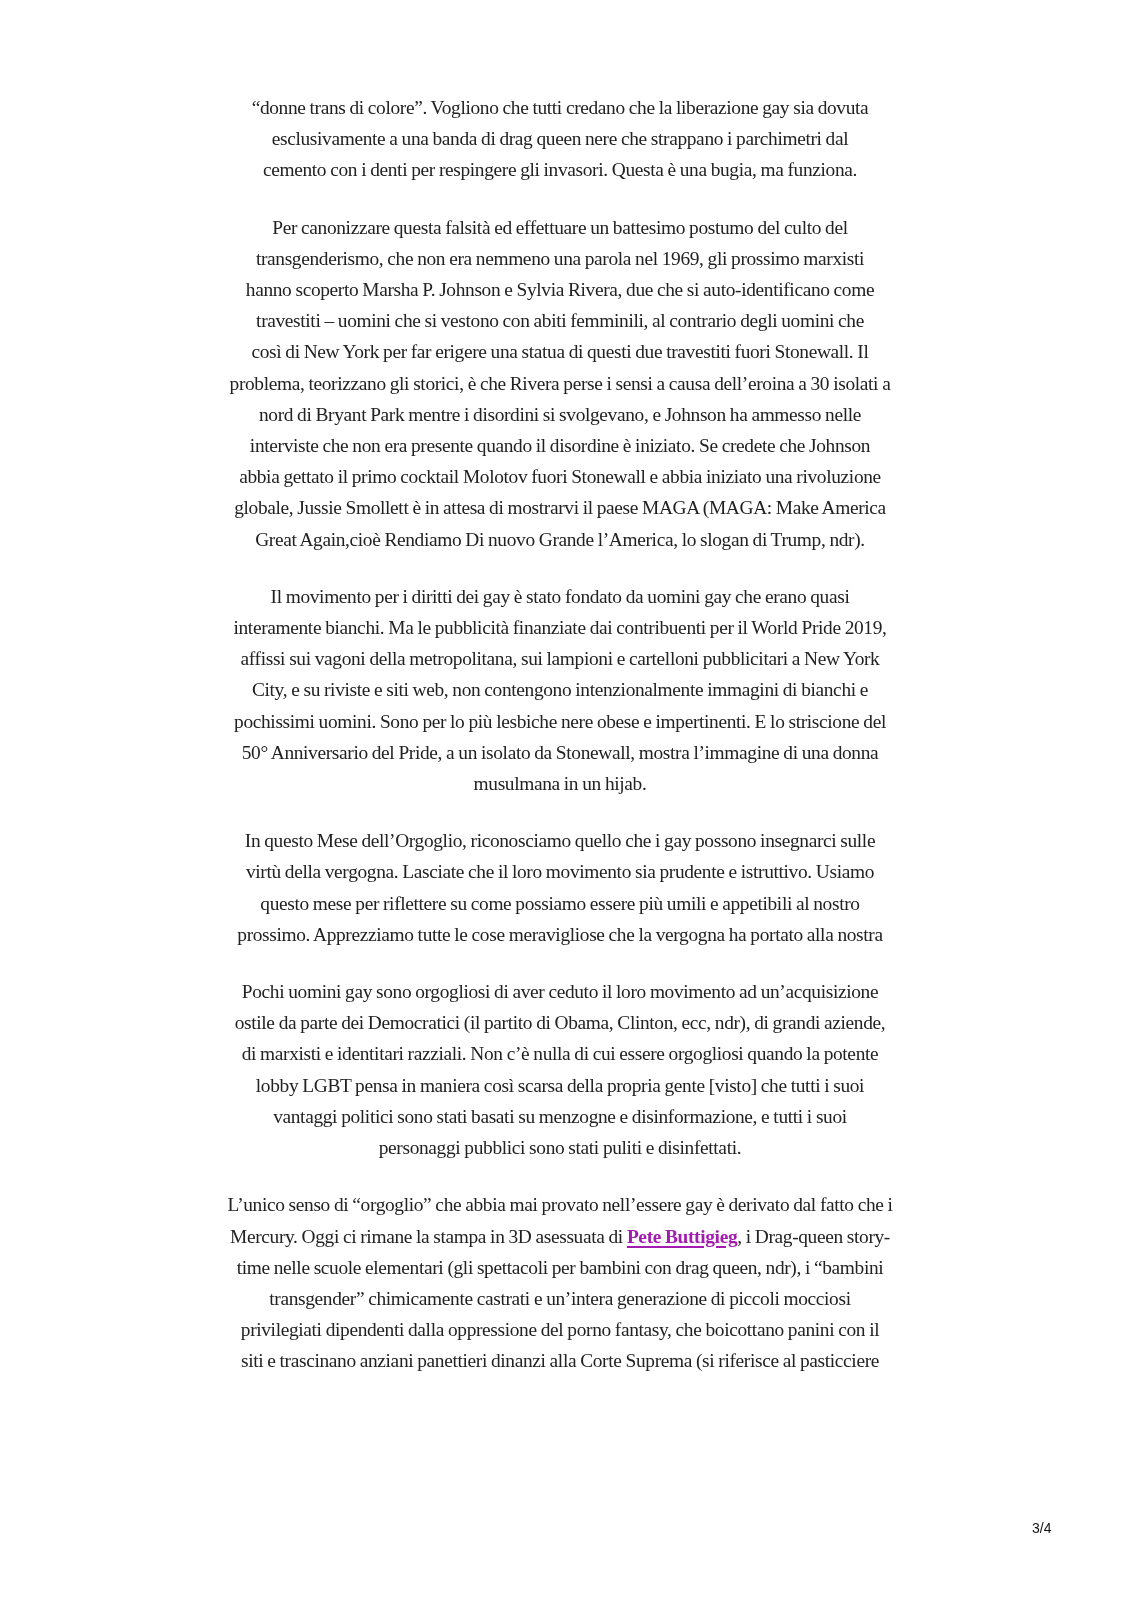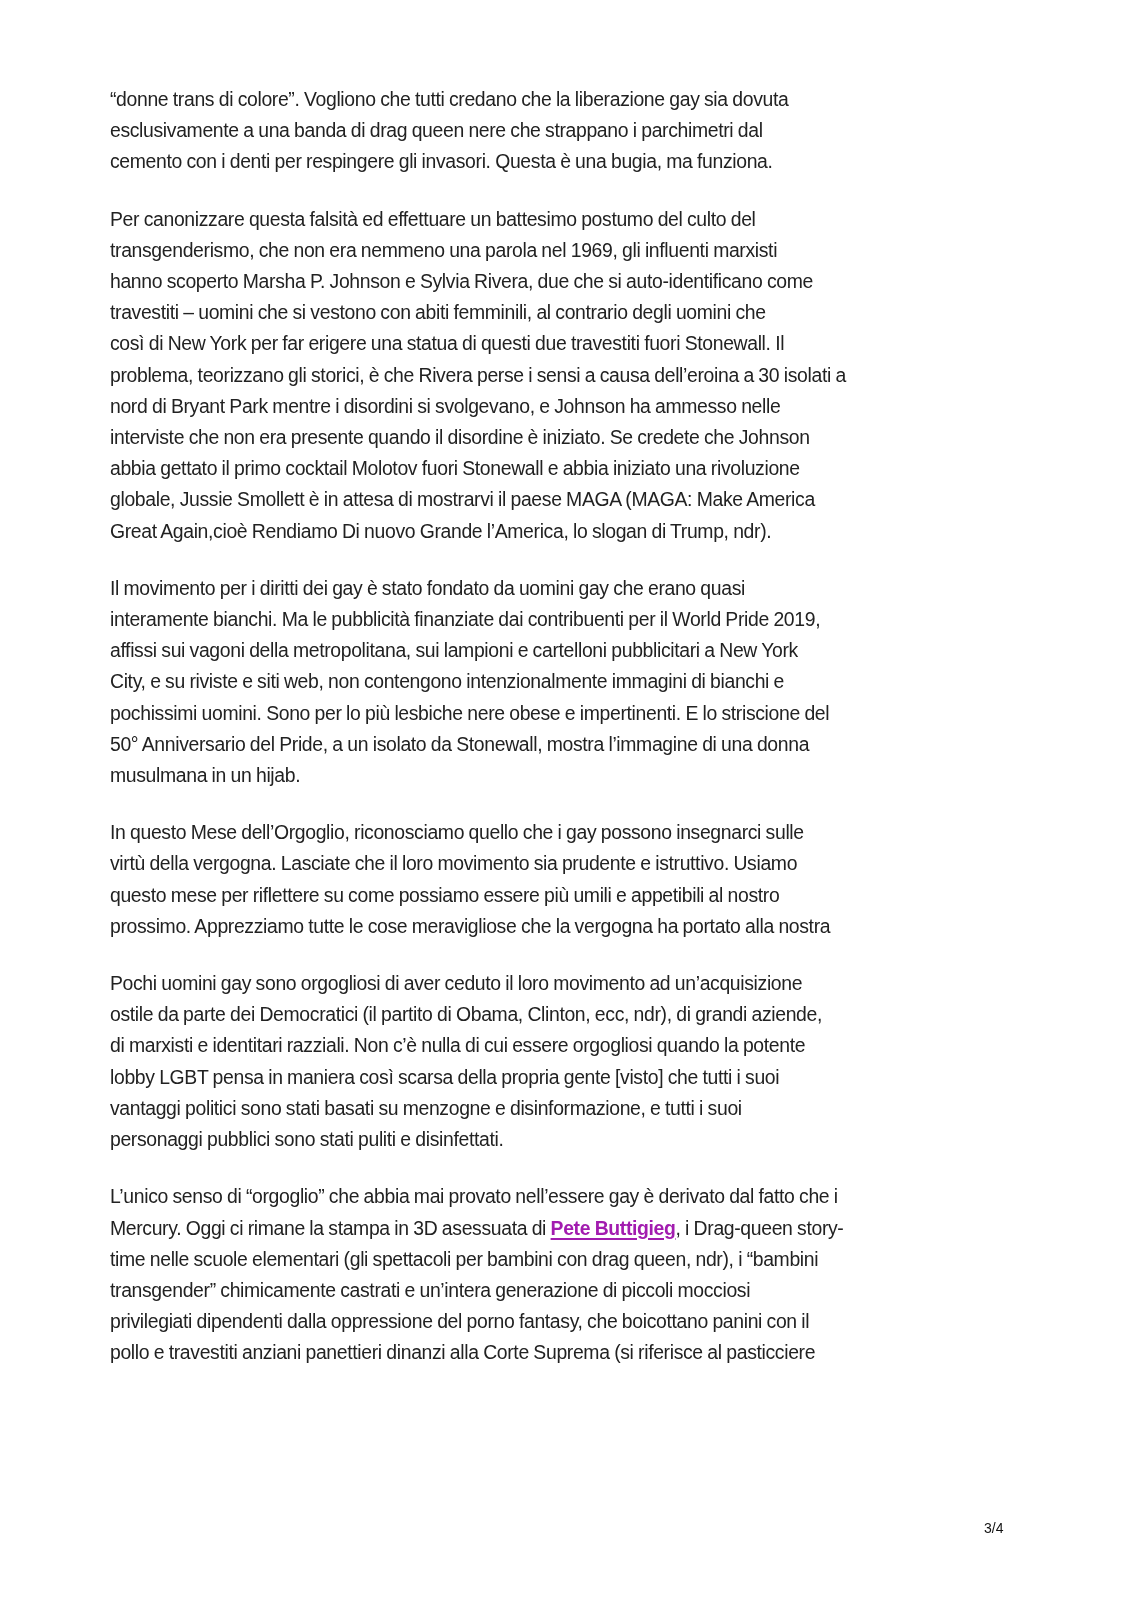--- a/index.html
+++ b/index.html
@@ -9,66 +9,67 @@
     }
     body {
       width: 1130px;
       height: 1600px;
       position: relative;
       overflow: hidden;
     }
     .page {
       position: absolute;
       left: 110px;
-      top: 84px;
+      top: 92px;
       width: 900px;
-      font-family: Liberation Sans, sans-serif;
+      font-family: Liberation Serif, serif;
       font-size: 19.4px;
       line-height: 31.2px;
       color: #222222;
       letter-spacing: -0.35px;
       word-spacing: -0.5px;
+      text-align: center;
     }
     .para {
       margin: 0 0 26px 0;
     }
     .line {
       display: block;
       white-space: nowrap;
     }
     .link {
       font-weight: bold;
       color: #a21caf;
       text-decoration: underline;
       text-decoration-thickness: 2px;
       text-underline-offset: 3px;
     }
     .page-number {
       position: absolute;
-      left: 984px;
+      left: 1032px;
       top: 1520px;
       font-family: "Liberation Sans", sans-serif;
       font-size: 14px;
       color: #111111;
     }
   </style>
 </head>
 <body>
 
 <div class="page">
 
   <p class="para">
     <span class="line">“donne trans di colore”. Vogliono che tutti credano che la liberazione gay sia dovuta</span>
     <span class="line">esclusivamente a una banda di drag queen nere che strappano i parchimetri dal</span>
     <span class="line">cemento con i denti per respingere gli invasori. Questa è una bugia, ma funziona.</span>
   </p>
 
   <p class="para">
     <span class="line">Per canonizzare questa falsità ed effettuare un battesimo postumo del culto del</span>
-    <span class="line">transgenderismo, che non era nemmeno una parola nel 1969, gli influenti marxisti</span>
+    <span class="line">transgenderismo, che non era nemmeno una parola nel 1969, gli prossimo marxisti</span>
     <span class="line">hanno scoperto Marsha P. Johnson e Sylvia Rivera, due che si auto-identificano come</span>
     <span class="line">travestiti – uomini che si vestono con abiti femminili, al contrario degli uomini che</span>
     <span class="line">così di New York per far erigere una statua di questi due travestiti fuori Stonewall. Il</span>
     <span class="line">problema, teorizzano gli storici, è che Rivera perse i sensi a causa dell’eroina a 30 isolati a</span>
     <span class="line">nord di Bryant Park mentre i disordini si svolgevano, e Johnson ha ammesso nelle</span>
     <span class="line">interviste che non era presente quando il disordine è iniziato. Se credete che Johnson</span>
     <span class="line">abbia gettato il primo cocktail Molotov fuori Stonewall e abbia iniziato una rivoluzione</span>
     <span class="line">globale, Jussie Smollett è in attesa di mostrarvi il paese MAGA (MAGA: Make America</span>
     <span class="line">Great Again,cioè Rendiamo Di nuovo Grande l’America, lo slogan di Trump, ndr).</span>
   </p>
@@ -98,18 +99,18 @@
     <span class="line">vantaggi politici sono stati basati su menzogne e disinformazione, e tutti i suoi</span>
     <span class="line">personaggi pubblici sono stati puliti e disinfettati.</span>
   </p>
 
   <p class="para">
     <span class="line">L’unico senso di “orgoglio” che abbia mai provato nell’essere gay è derivato dal fatto che i</span>
     <span class="line"><span>Mercury. Oggi ci rimane la stampa in 3D asessuata di </span><a class="link">Pete Buttigieg</a><span>, i Drag-queen story-</span></span>
     <span class="line">time nelle scuole elementari (gli spettacoli per bambini con drag queen, ndr), i “bambini</span>
     <span class="line">transgender” chimicamente castrati e un’intera generazione di piccoli mocciosi</span>
     <span class="line">privilegiati dipendenti dalla oppressione del porno fantasy, che boicottano panini con il</span>
-    <span class="line">pollo e travestiti anziani panettieri dinanzi alla Corte Suprema (si riferisce al pasticciere</span>
+    <span class="line">siti e trascinano anziani panettieri dinanzi alla Corte Suprema (si riferisce al pasticciere</span>
   </p>
 
 </div>
 
 <div class="page-number">3/4</div>
 
 </body></html>

